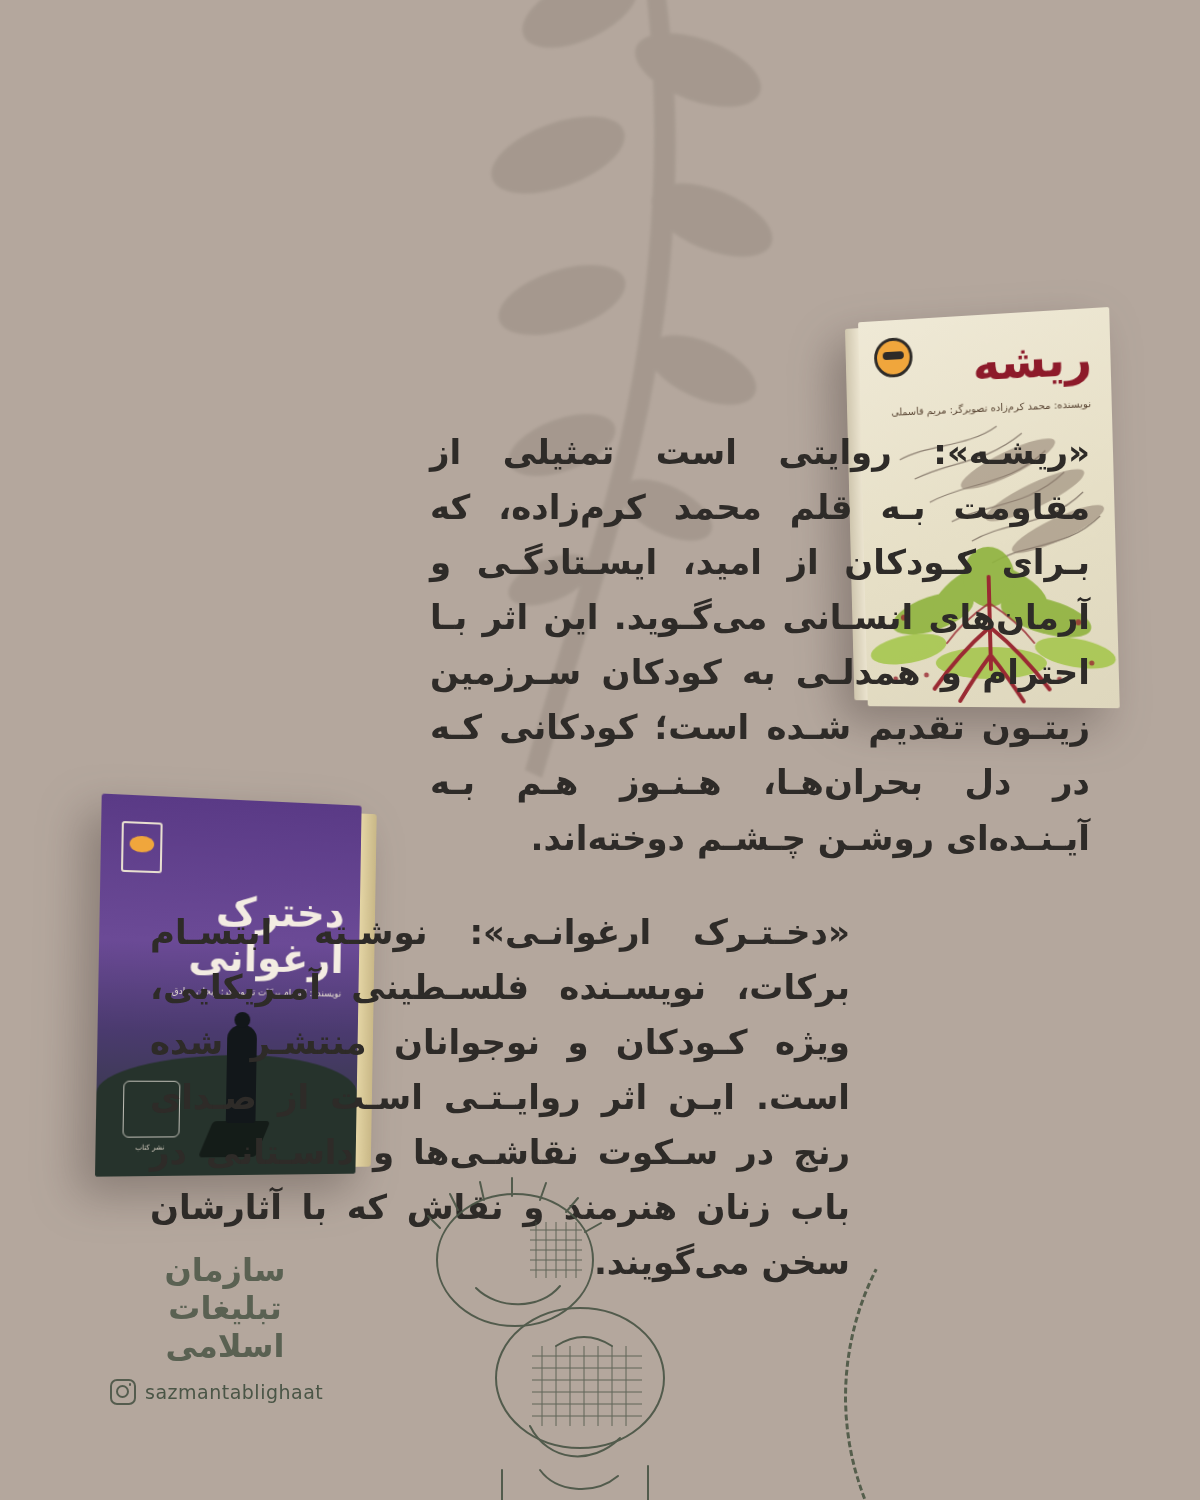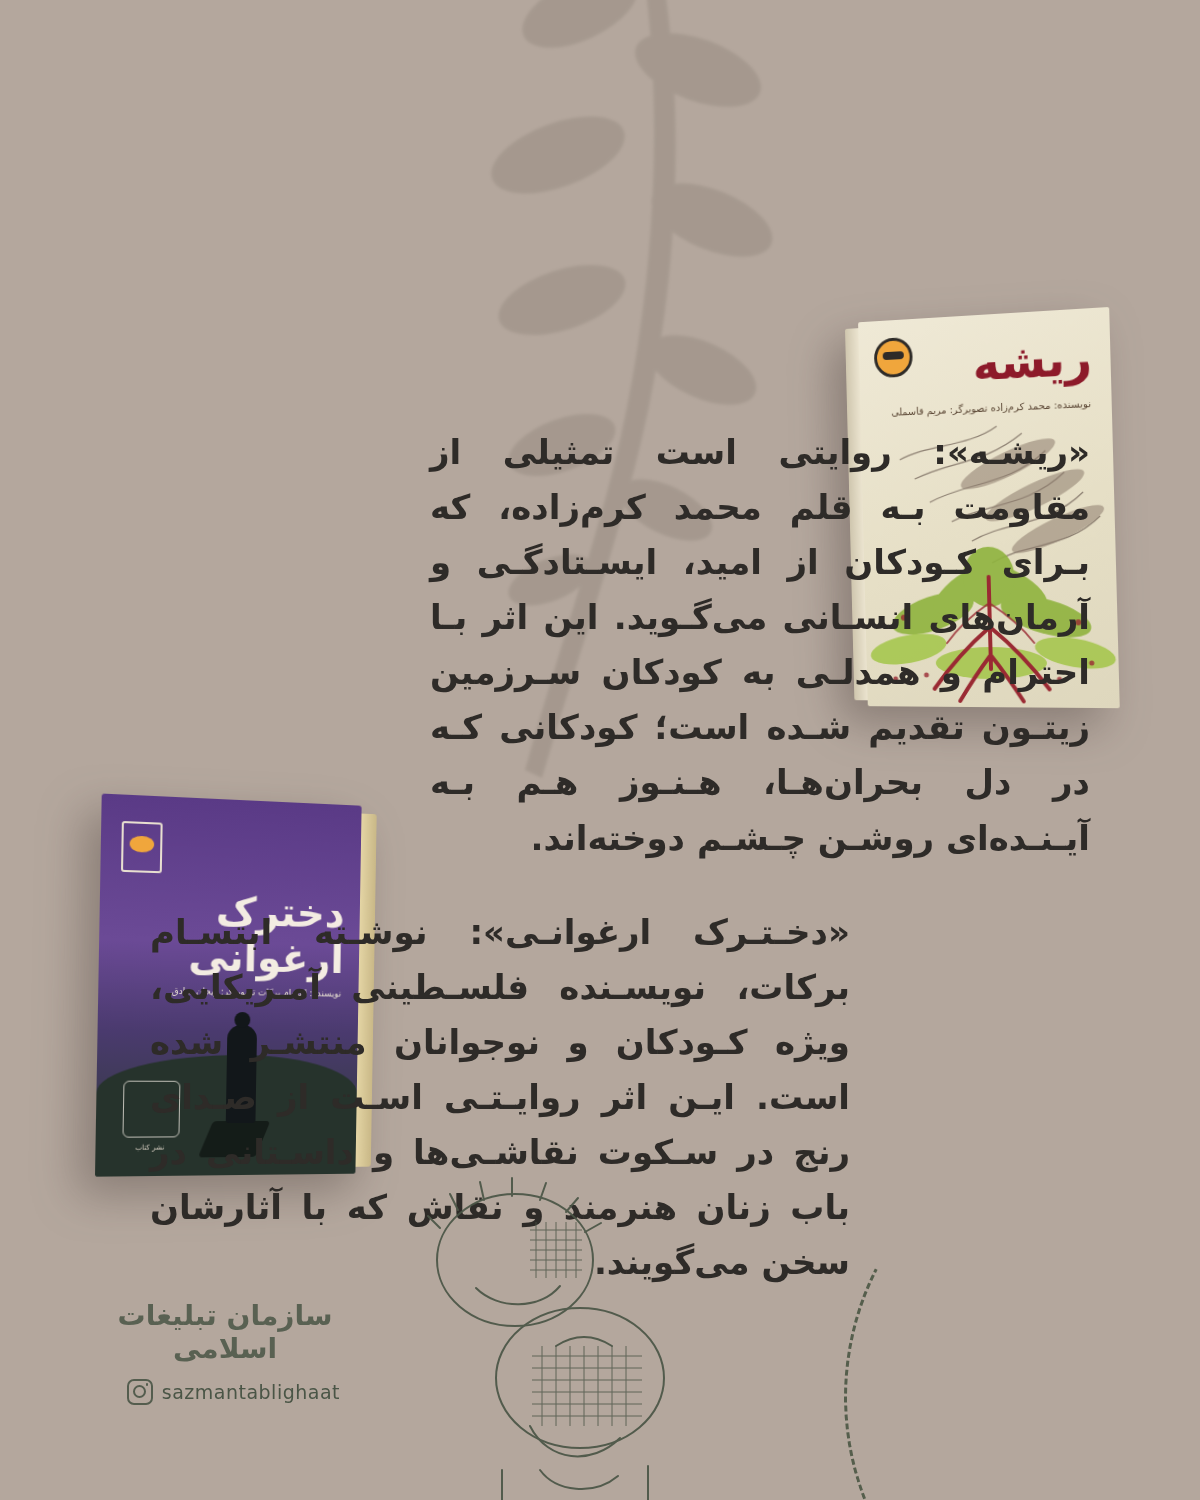--- a/index.html
+++ b/index.html
@@ -286,32 +286,32 @@
 
   
   #brand {
     position: absolute;
     left: 110px;
     bottom: 95px;
     width: 230px;
     text-align: center;
   }
   .brand-wordmark {
-    font-size: 28px;
+    font-size: 32px;
     color: #4a5546;
     opacity: .85;
     font-weight: 700;
     letter-spacing: 1px;
     direction: rtl;
   }
   .brand-handle-row {
     margin-top: 14px;
     display: flex;
     align-items: center;
-    justify-content: flex-end;
+    justify-content: flex-start;
     gap: 9px;
     direction: ltr;
   }
   .ig-icon {
     width: 22px; height: 22px;
     border: 2.2px solid #4a5546;
     border-radius: 7px;
     position: relative;
     opacity: .9;
   }

